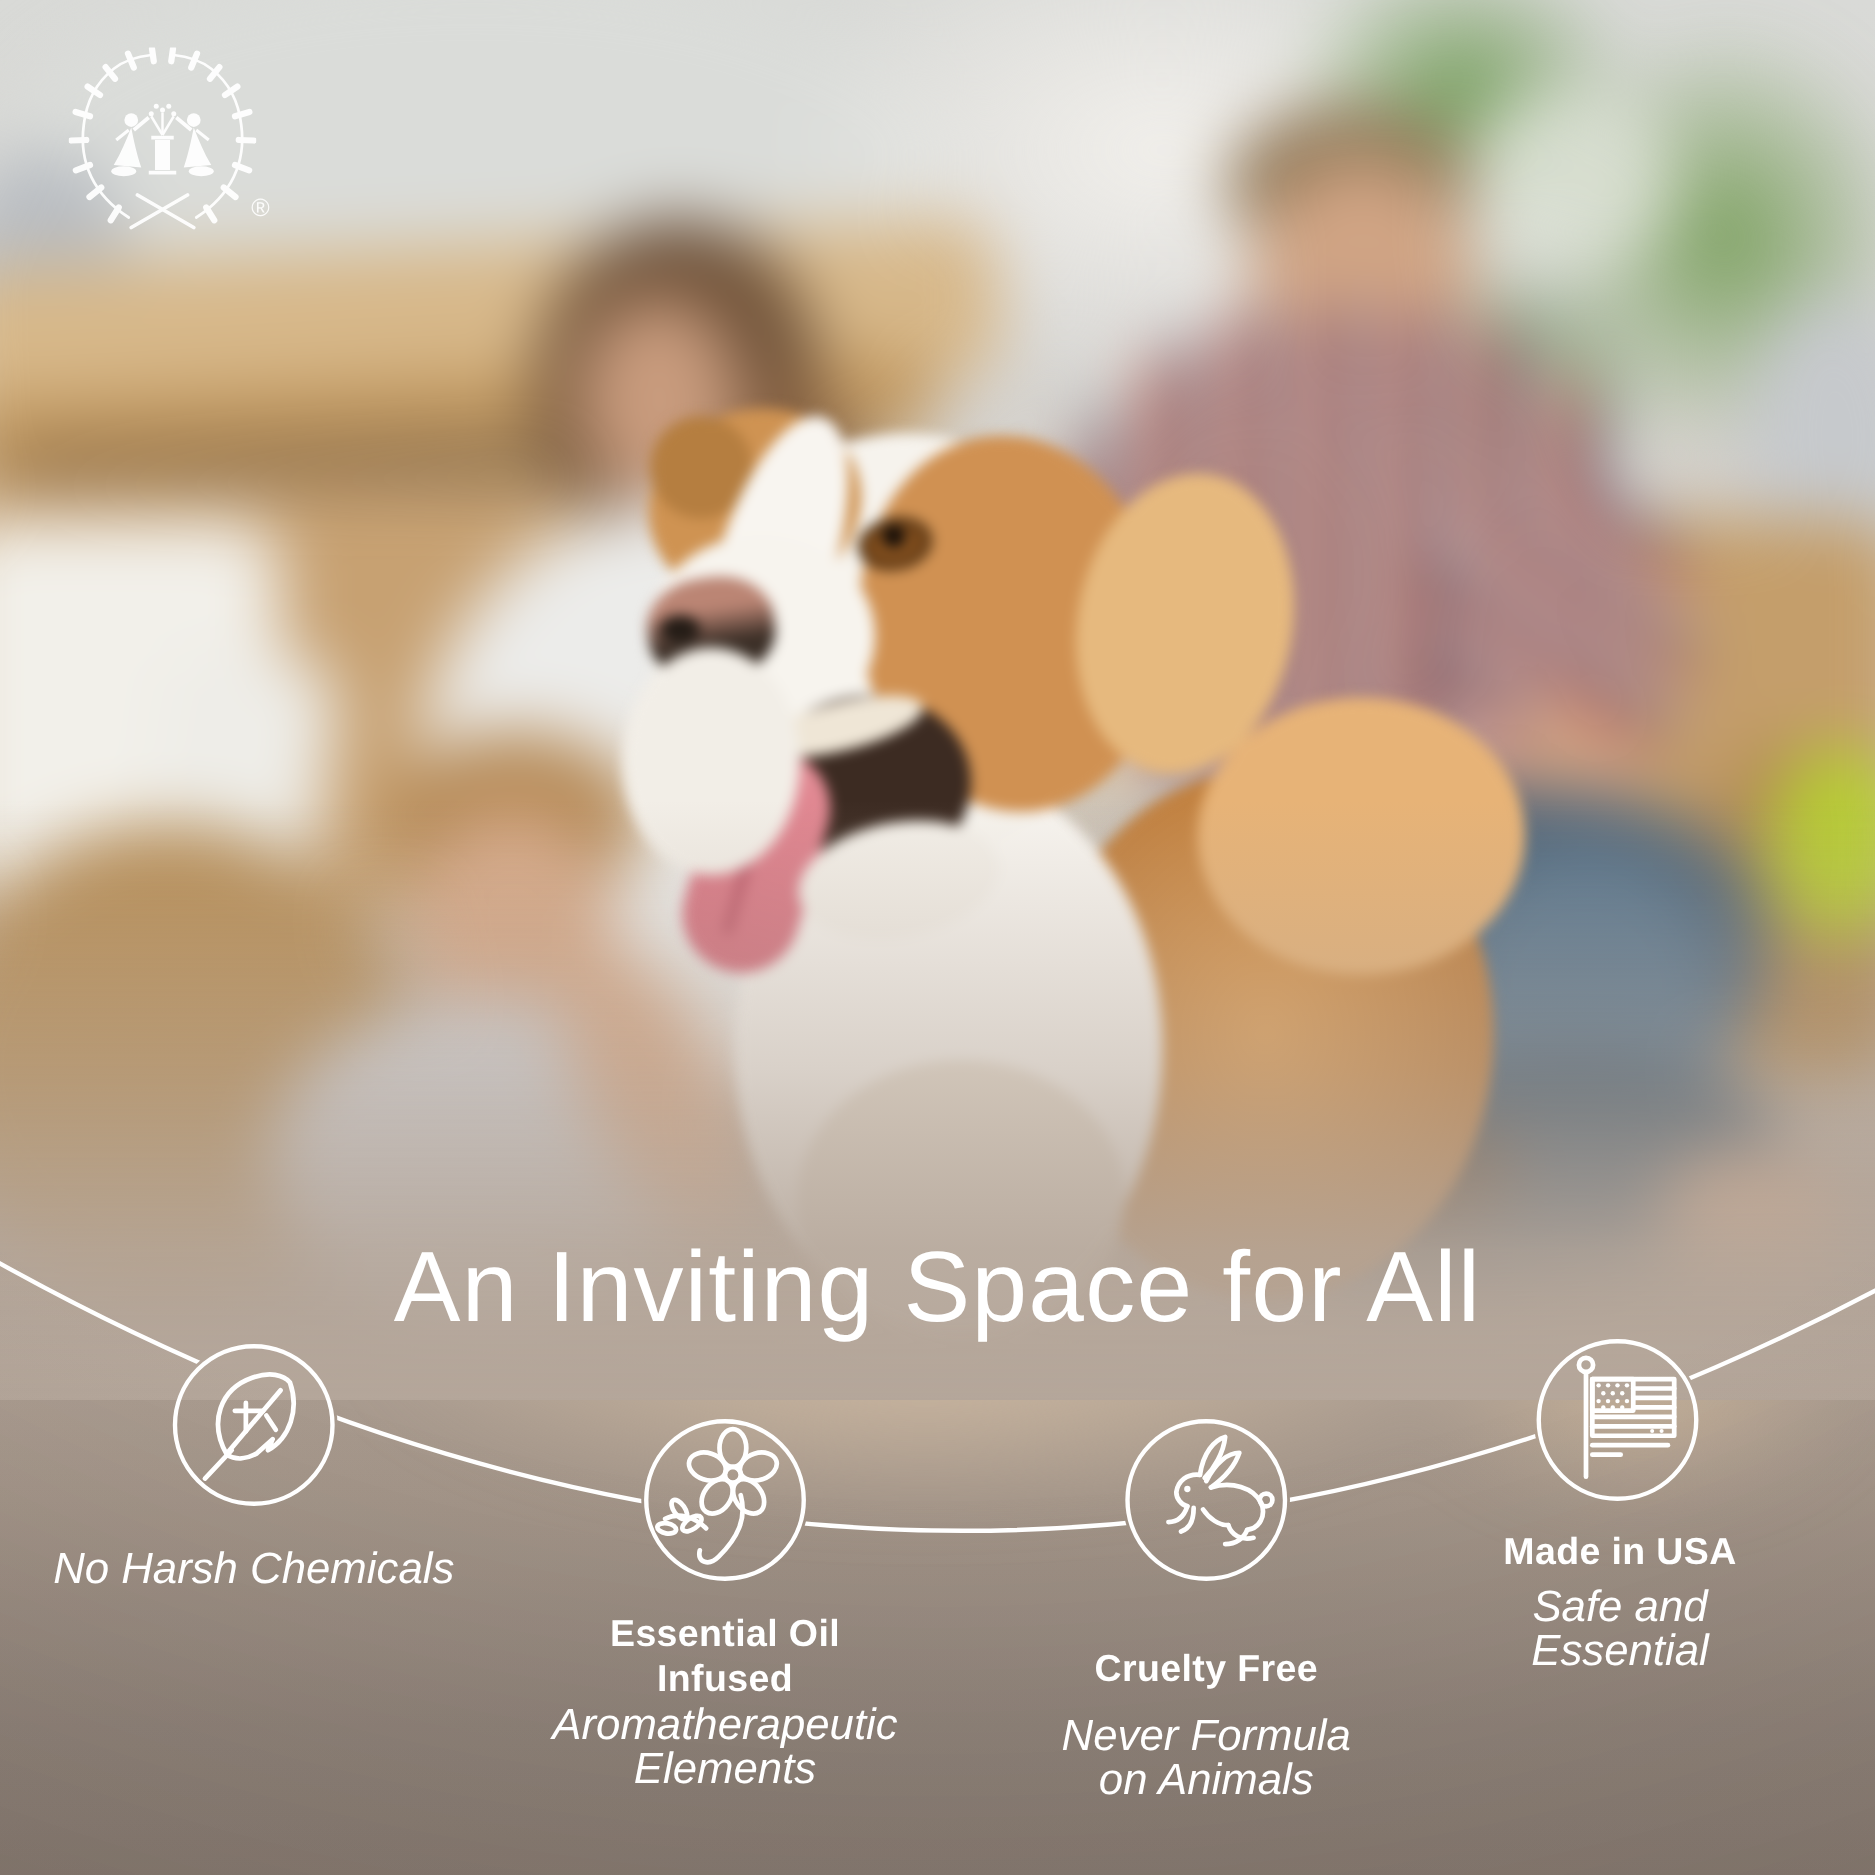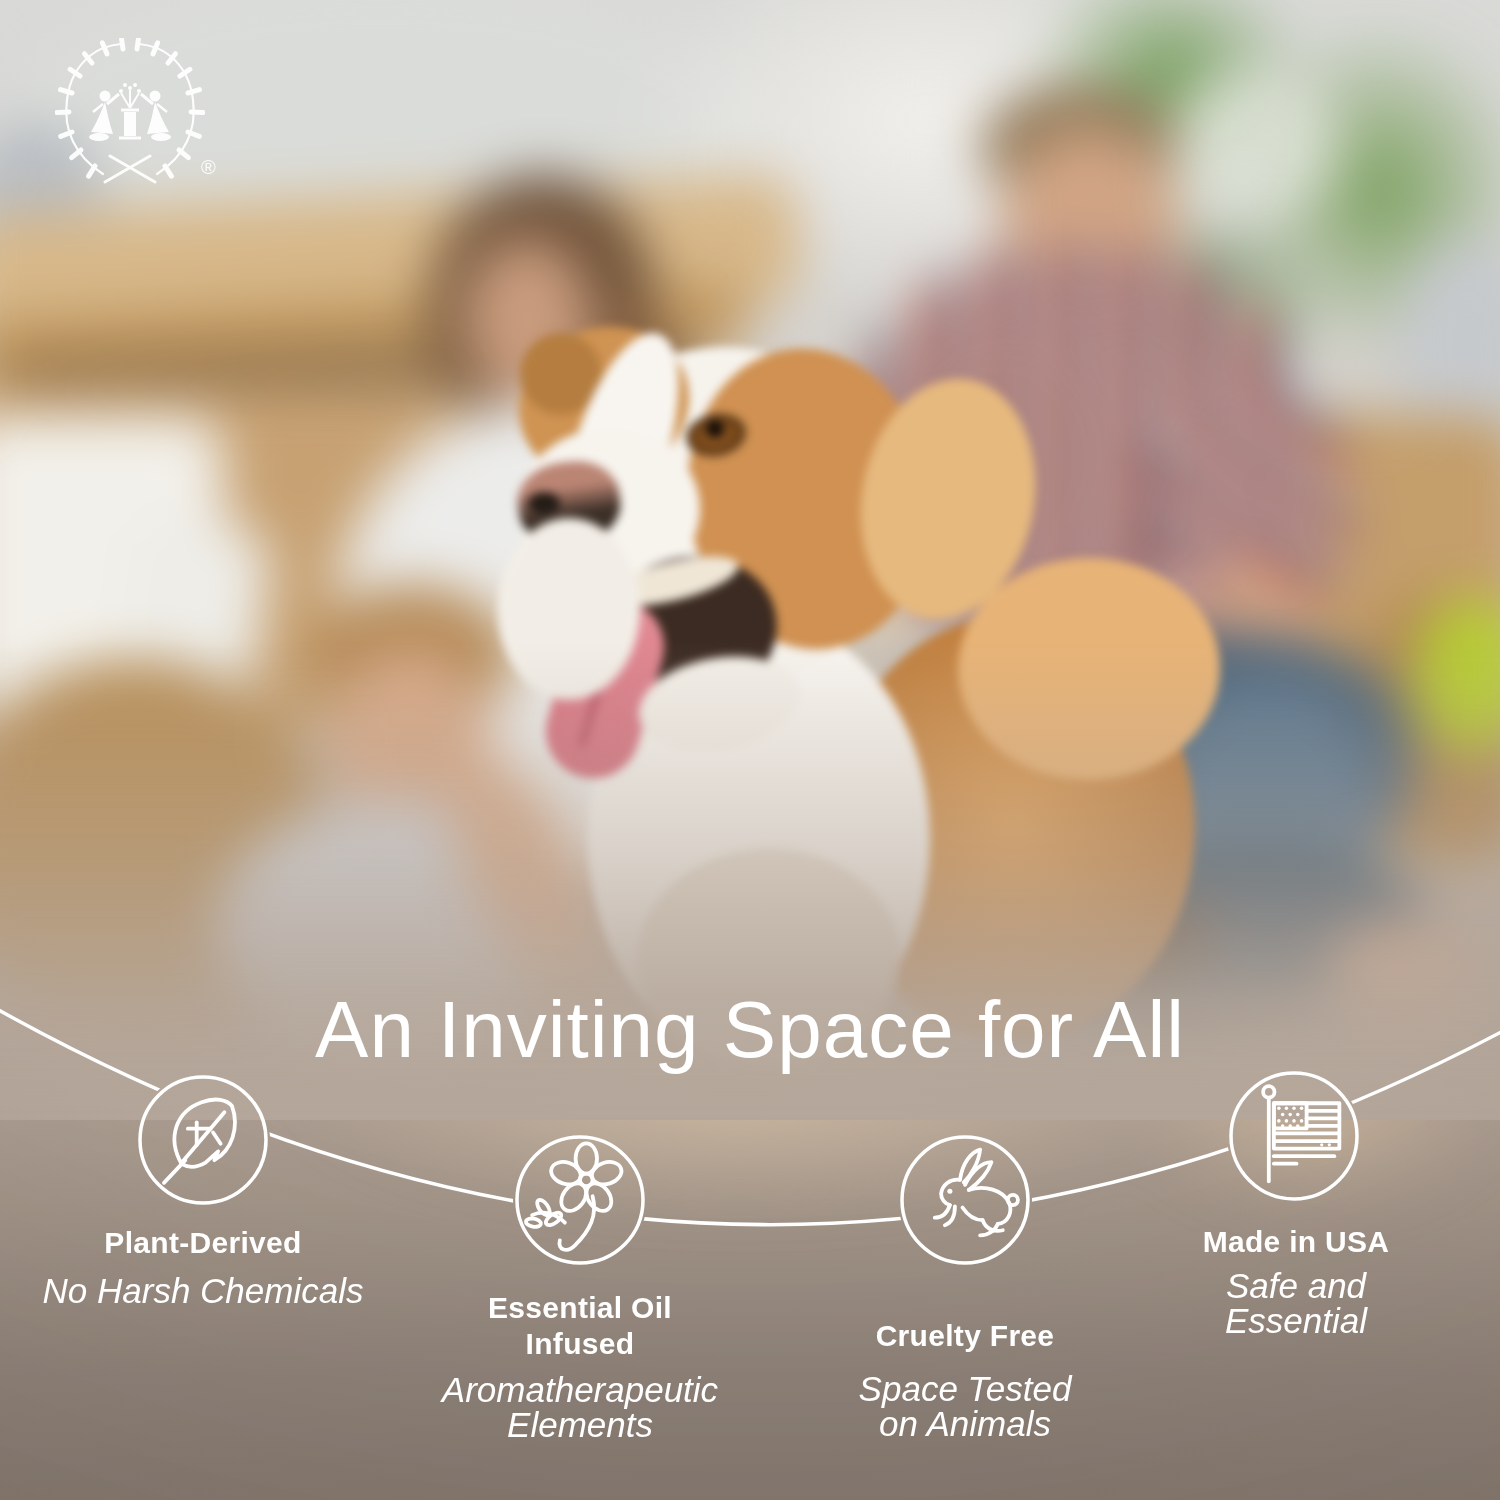--- a/index.html
+++ b/index.html
@@ -253,44 +253,43 @@
           <circle cx="47" cy="42" r="1.4"></circle>
           <circle cx="53" cy="42" r="1.4"></circle>
         <circle cx="72" cy="57" r="1.3"></circle>
           <circle cx="78" cy="57" r="1.3"></circle>
       </g>
     </g>
   </svg>
 
   <div class="callout" style="left:13px;top:1225px;">
     <div class="title">
-      <div>Plant-Derived</div>
     </div>
     <div class="sub" style="margin-top:12px;">
       <div>No Harsh Chemicals</div>
     </div>
   </div>
 
   <div class="callout" style="left:390px;top:1290px;">
     <div class="title">
       <div>Essential Oil</div>
       <div>Infused</div>
     </div>
-    <div class="sub" style="margin-top:10px;">
+    <div class="sub" style="">
       <div>Aromatherapeutic</div>
       <div>Elements</div>
     </div>
   </div>
 
   <div class="callout" style="left:775px;top:1318px;">
     <div class="title">
       <div>Cruelty Free</div>
     </div>
     <div class="sub" style="margin-top:17px;">
-      <div>Space Tested</div>
+      <div>Never Formula</div>
       <div>on Animals</div>
     </div>
   </div>
 
   <div class="callout" style="left:1106px;top:1224px;">
     <div class="title">
       <div>Made in USA</div>
     </div>
     <div class="sub" style="margin-top:8px;">
       <div>Safe and</div>

